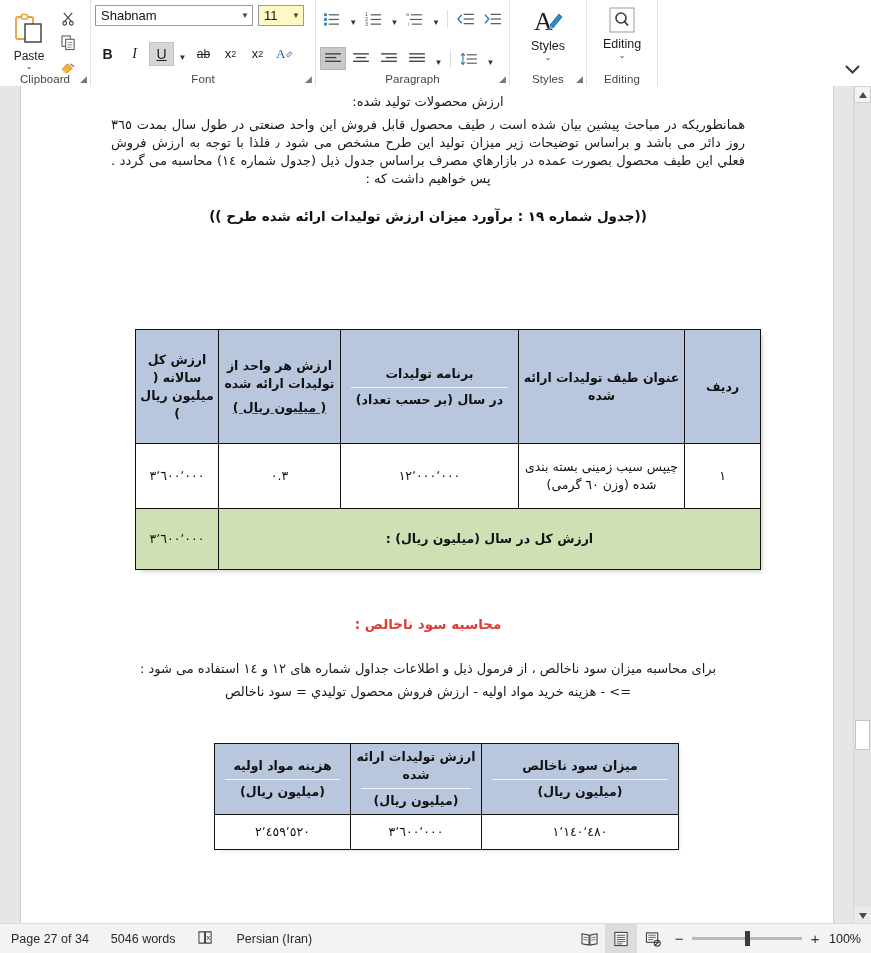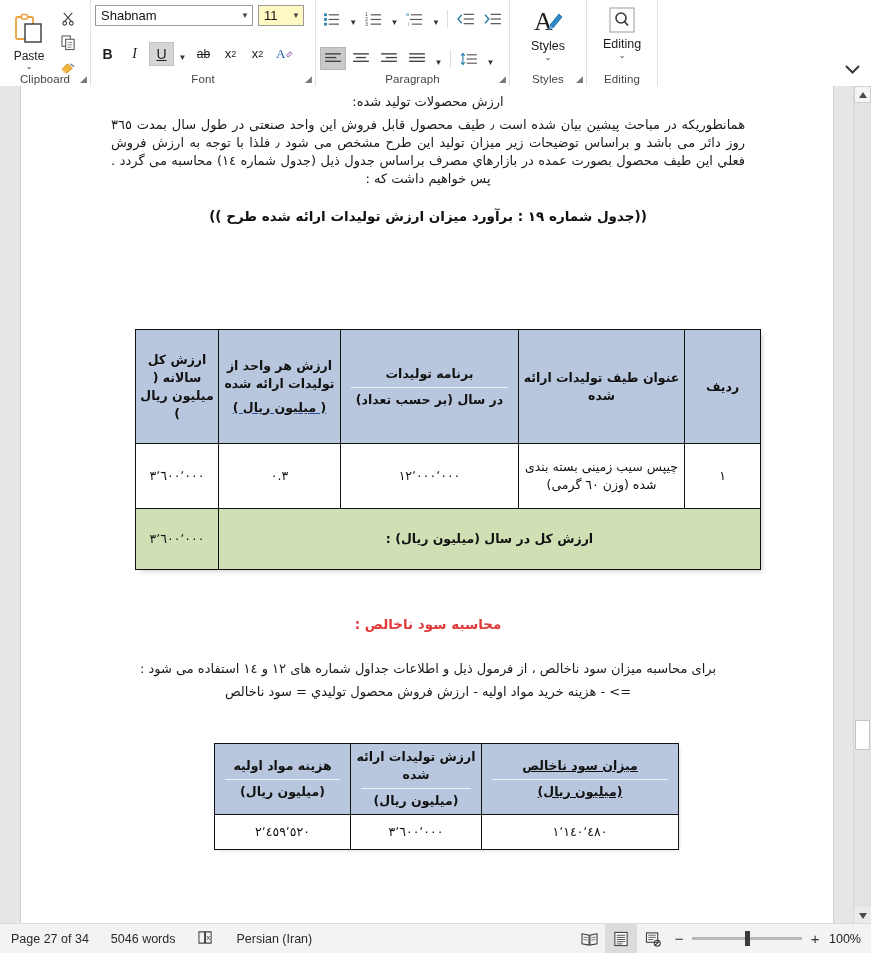--- a/index.html
+++ b/index.html
@@ -495,21 +495,21 @@
 
       <div class="t2wrap">
         <table class="wt">
           <colgroup>
               <col style="width:197px">
               <col style="width:131px">
               <col style="width:136px">
             </colgroup>
           <tbody>
               <tr>
-            <td class="hd" style="height:64px;text-decoration:underline;">
+            <td class="hd" style="height:64px;">
               <div>ميزان سود ناخالص</div>
               <div class="hd-line"></div>
               <div>(ميليون ريال)</div>
             </td>
             <td class="hd">
               <div>ارزش توليدات ارائه شده</div>
               <div class="hd-line"></div>
               <div>(ميليون ريال)</div>
             </td>
             <td class="hd">

